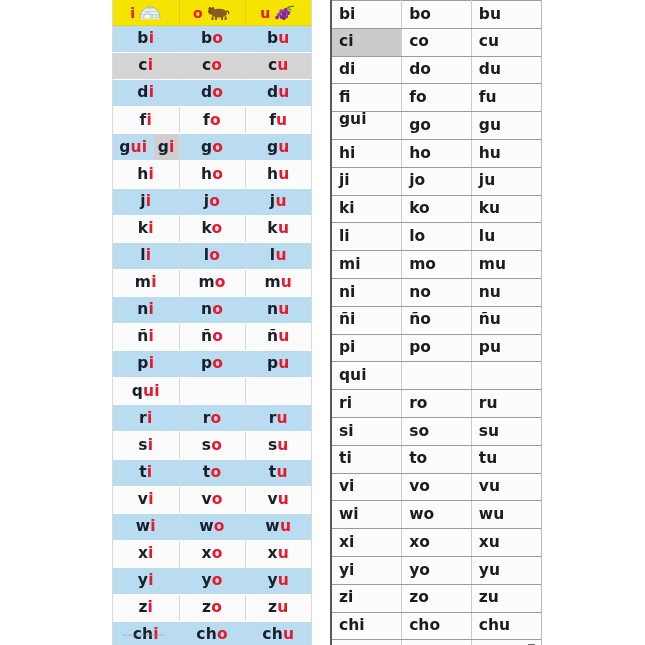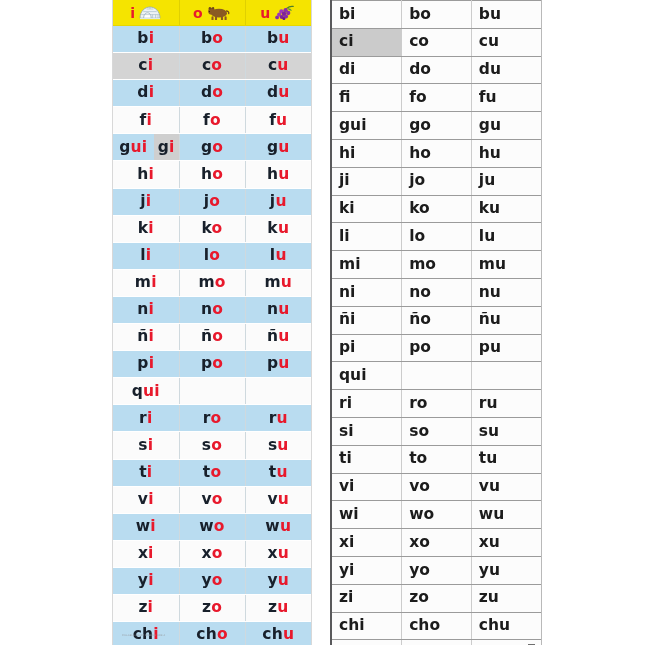--- a/index.html
+++ b/index.html
@@ -146,21 +146,21 @@
     background: #fcfcfc;
     line-height: 1;
     position: relative;
   }
   #bw-panel .btable td:last-child { border-right: none; }
   #bw-panel .btable tr:first-child td { border-top: 1px solid #9b9b9b; }
   #bw-panel td.bw-gray { background: #cbcbcb; }
   #bw-panel td.bw-empty { background: #fcfcfc; }
 
   .bgui-cell { padding: 0 !important; }
-  .bgui-wrap { display: flex; align-items: center; height: 100%; width: 100%; gap: 34px; }
+  .bgui-wrap { display: flex; align-items: flex-start; height: 100%; width: 100%; gap: 34px; }
   .bgui-main {
     flex: 0 0 auto;
     padding-left: 7px;
     padding-right: 6px;
     display: flex;
     align-items: center;
   }
   .bgui-alt {
     flex: 0 0 auto;
     background: #0ea5e9;

